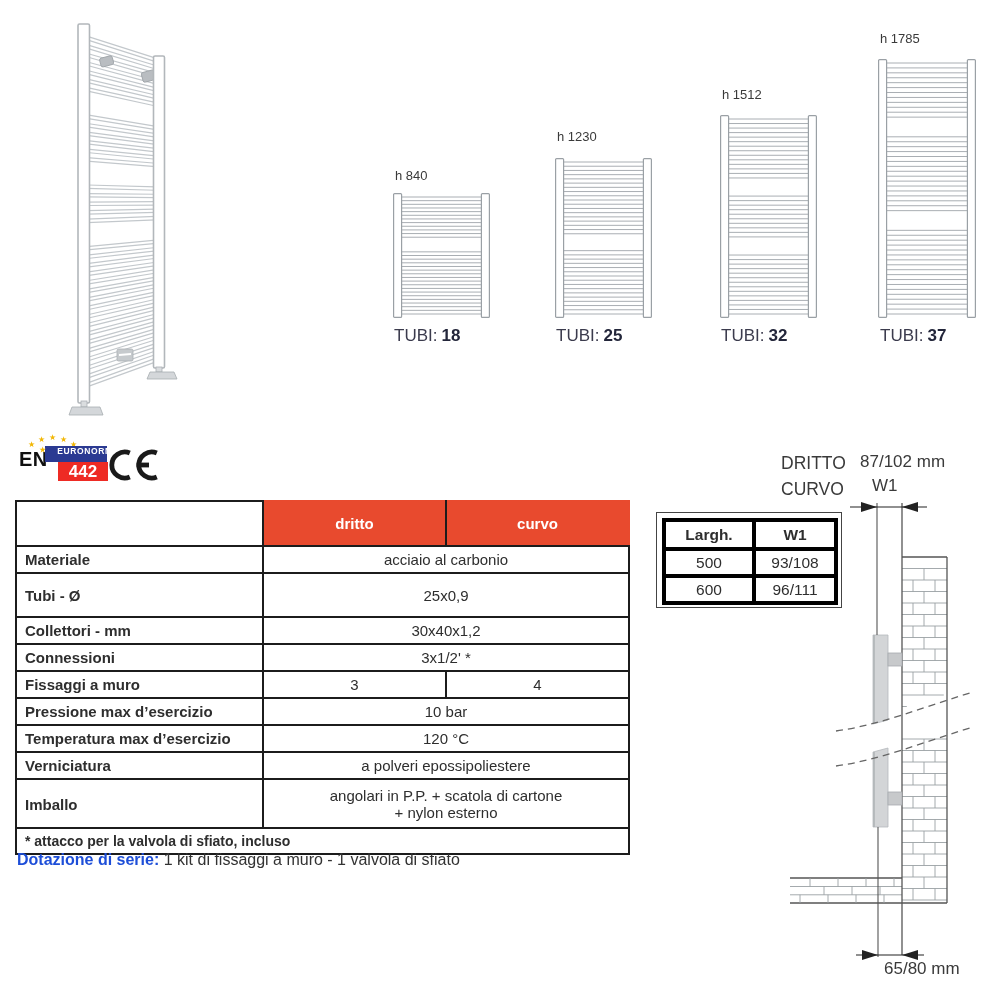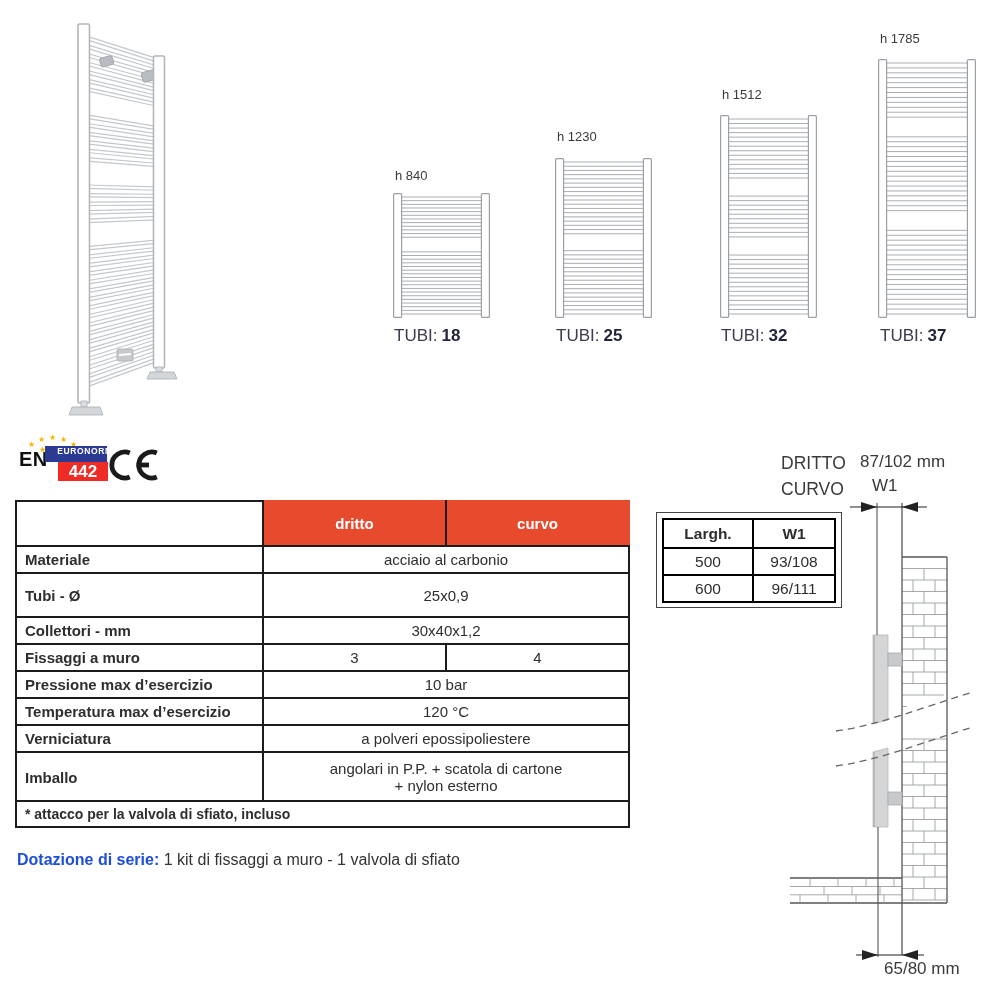--- a/index.html
+++ b/index.html
@@ -26,21 +26,21 @@
   table.spec td.blank{background:#fff;}
   table.spec td.red{background:#e84a2e;color:#fff;font-weight:700;text-align:center;
                     border-top:2px solid #e84a2e;}
   table.spec td.red:last-child{border-right:2px solid #e84a2e;}
   table.spec td.lbl{font-weight:700;color:#2e2e2e;}
   table.spec td.val{text-align:center;color:#2e2e2e;white-space:pre-line;}
   table.spec td.foot{font-weight:700;font-size:14px;color:#2e2e2e;}
   
   .wt-outer{border:1px solid #444;}
   table.wt{border-collapse:collapse;table-layout:fixed;width:172px;font-size:15.5px;}
-  table.wt td{border:2px solid #000000;text-align:center;vertical-align:middle;color:#2e2e2e;}
+  table.wt td{border:4px solid #000000;text-align:center;vertical-align:middle;color:#2e2e2e;}
   table.wt .hd{font-weight:700;}
   
   .orient{font-size:17.5px;color:#3a3a3a;line-height:26px;}
   .dim{font-size:17px;color:#3a3a3a;white-space:nowrap;}
   
   .dotazione{font-size:16px;color:#333;}
   .dotazione b{color:#1d4ed8;}
 </style>
 </head>
 <body>
@@ -350,20 +350,24 @@
           <td class="lbl">Materiale</td>
           <td class="val" colspan="2">acciaio al carbonio</td>
         </tr>
     <tr style="height:44px">
           <td class="lbl">Tubi - Ø</td>
           <td class="val" colspan="2">25x0,9</td>
         </tr>
     <tr style="height:27px">
           <td class="lbl">Collettori - mm</td>
           <td class="val" colspan="2">30x40x1,2</td>
+        </tr>
+    <tr style="height:27px">
+          <td class="lbl">Connessioni</td>
+          <td class="val" colspan="2">3x1/2' *</td>
         </tr>
     <tr style="height:27px">
       <td class="lbl">Fissaggi a muro</td>
       <td class="val">3</td>
       <td class="val">4</td>
     </tr>
     <tr style="height:27px">
           <td class="lbl">Pressione max d’esercizio</td>
           <td class="val" colspan="2">10 bar</td>
         </tr>

